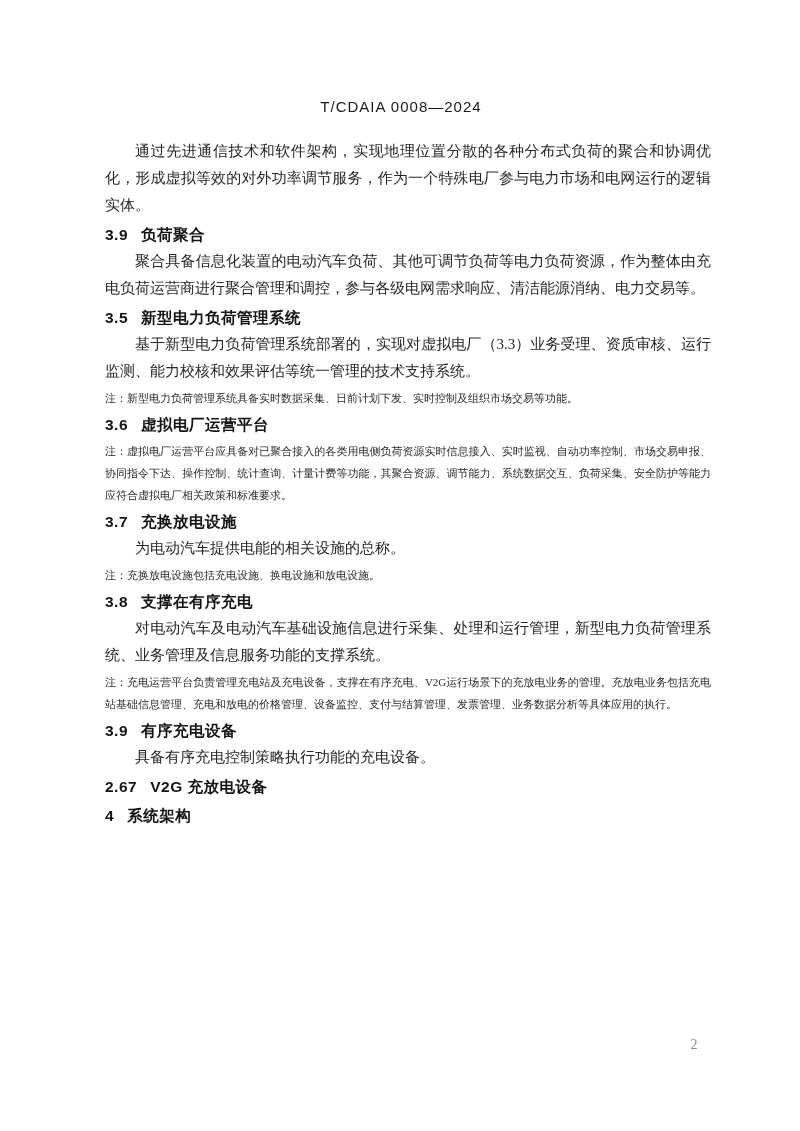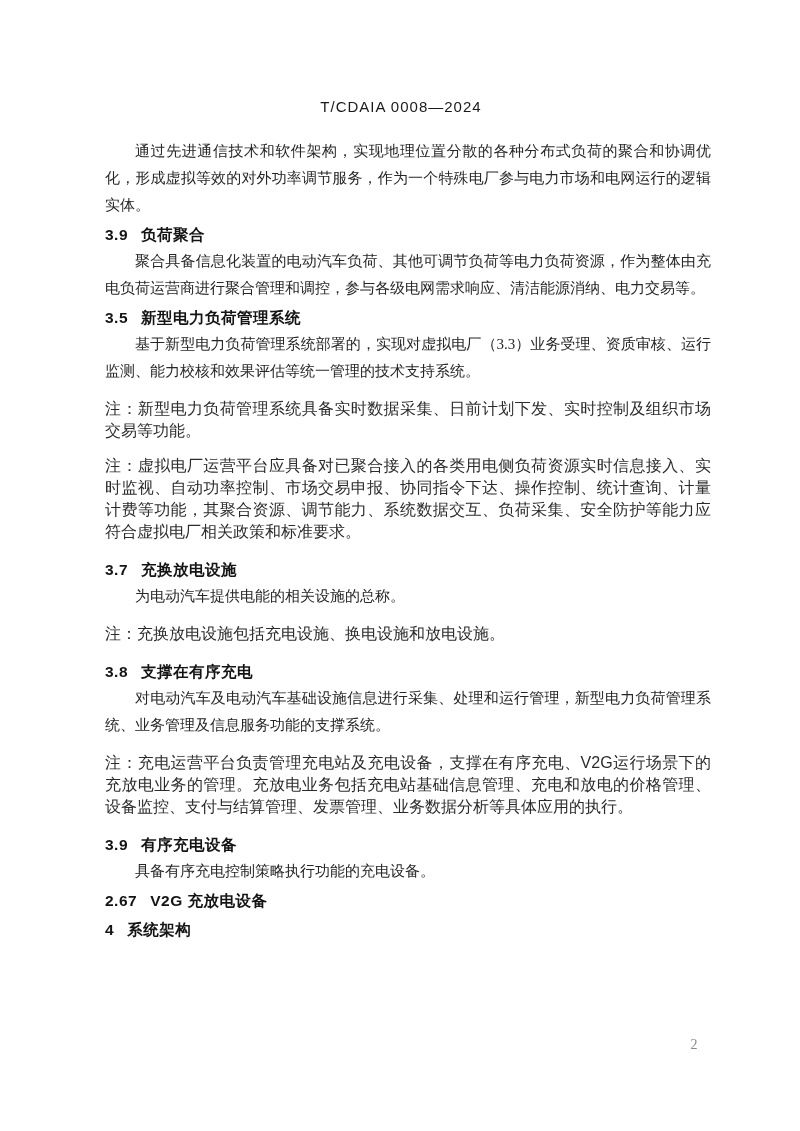--- a/index.html
+++ b/index.html
@@ -34,23 +34,23 @@
   .content p.body {
     margin: 0;
     font-family: "Liberation Serif", serif;
     font-size: 15px;
     line-height: 27px;
     text-align: justify;
     text-indent: 2em;
     color: #262626;
   }
   .content p.note {
-    margin: 13px 0;
-    font-family: Liberation Sans, sans-serif;
-    font-size: 16px;
+    margin: 2px 0;
+    font-family: Liberation Serif, serif;
+    font-size: 11px;
     line-height: 22px;
     text-align: justify;
     color: #2b2b2b;
   }
   .content h2.sec {
     margin: 2px 0 0 0;
     font-family: "Liberation Sans", sans-serif;
     font-weight: 700;
     font-size: 15.5px;
     line-height: 27px;
@@ -76,20 +76,21 @@
 <div class="page">
   <div class="doc-header">T/CDAIA 0008—2024</div>
 
   <main class="content" id="content">
       <p class="body">通过先进通信技术和软件架构，实现地理位置分散的各种分布式负荷的聚合和协调优化，形成虚拟等效的对外功率调节服务，作为一个特殊电厂参与电力市场和电网运行的逻辑实体。</p>
       <h2 class="sec"><span class="sec-num">3.9</span><span class="sec-title">负荷聚合</span></h2>
       <p class="body">聚合具备信息化装置的电动汽车负荷、其他可调节负荷等电力负荷资源，作为整体由充电负荷运营商进行聚合管理和调控，参与各级电网需求响应、清洁能源消纳、电力交易等。</p>
       <h2 class="sec"><span class="sec-num">3.5</span><span class="sec-title">新型电力负荷管理系统</span></h2>
       <p class="body">基于新型电力负荷管理系统部署的，实现对虚拟电厂（3.3）业务受理、资质审核、运行监测、能力校核和效果评估等统一管理的技术支持系统。</p>
       <p class="note">注：新型电力负荷管理系统具备实时数据采集、日前计划下发、实时控制及组织市场交易等功能。</p>
+      <h2 class="sec"><span class="sec-num">3.6</span><span class="sec-title">虚拟电厂运营平台</span></h2>
       <p class="note">注：虚拟电厂运营平台应具备对已聚合接入的各类用电侧负荷资源实时信息接入、实时监视、自动功率控制、市场交易申报、协同指令下达、操作控制、统计查询、计量计费等功能，其聚合资源、调节能力、系统数据交互、负荷采集、安全防护等能力应符合虚拟电厂相关政策和标准要求。</p>
       <h2 class="sec"><span class="sec-num">3.7</span><span class="sec-title">充换放电设施</span></h2>
       <p class="body">为电动汽车提供电能的相关设施的总称。</p>
       <p class="note">注：充换放电设施包括充电设施、换电设施和放电设施。</p>
       <h2 class="sec"><span class="sec-num">3.8</span><span class="sec-title">支撑在有序充电</span></h2>
       <p class="body">对电动汽车及电动汽车基础设施信息进行采集、处理和运行管理，新型电力负荷管理系统、业务管理及信息服务功能的支撑系统。</p>
       <p class="note">注：充电运营平台负责管理充电站及充电设备，支撑在有序充电、V2G运行场景下的充放电业务的管理。充放电业务包括充电站基础信息管理、充电和放电的价格管理、设备监控、支付与结算管理、发票管理、业务数据分析等具体应用的执行。</p>
       <h2 class="sec"><span class="sec-num">3.9</span><span class="sec-title">有序充电设备</span></h2>
       <p class="body">具备有序充电控制策略执行功能的充电设备。</p>
       <h2 class="sec"><span class="sec-num">2.67</span><span class="sec-title">V2G 充放电设备</span></h2>

